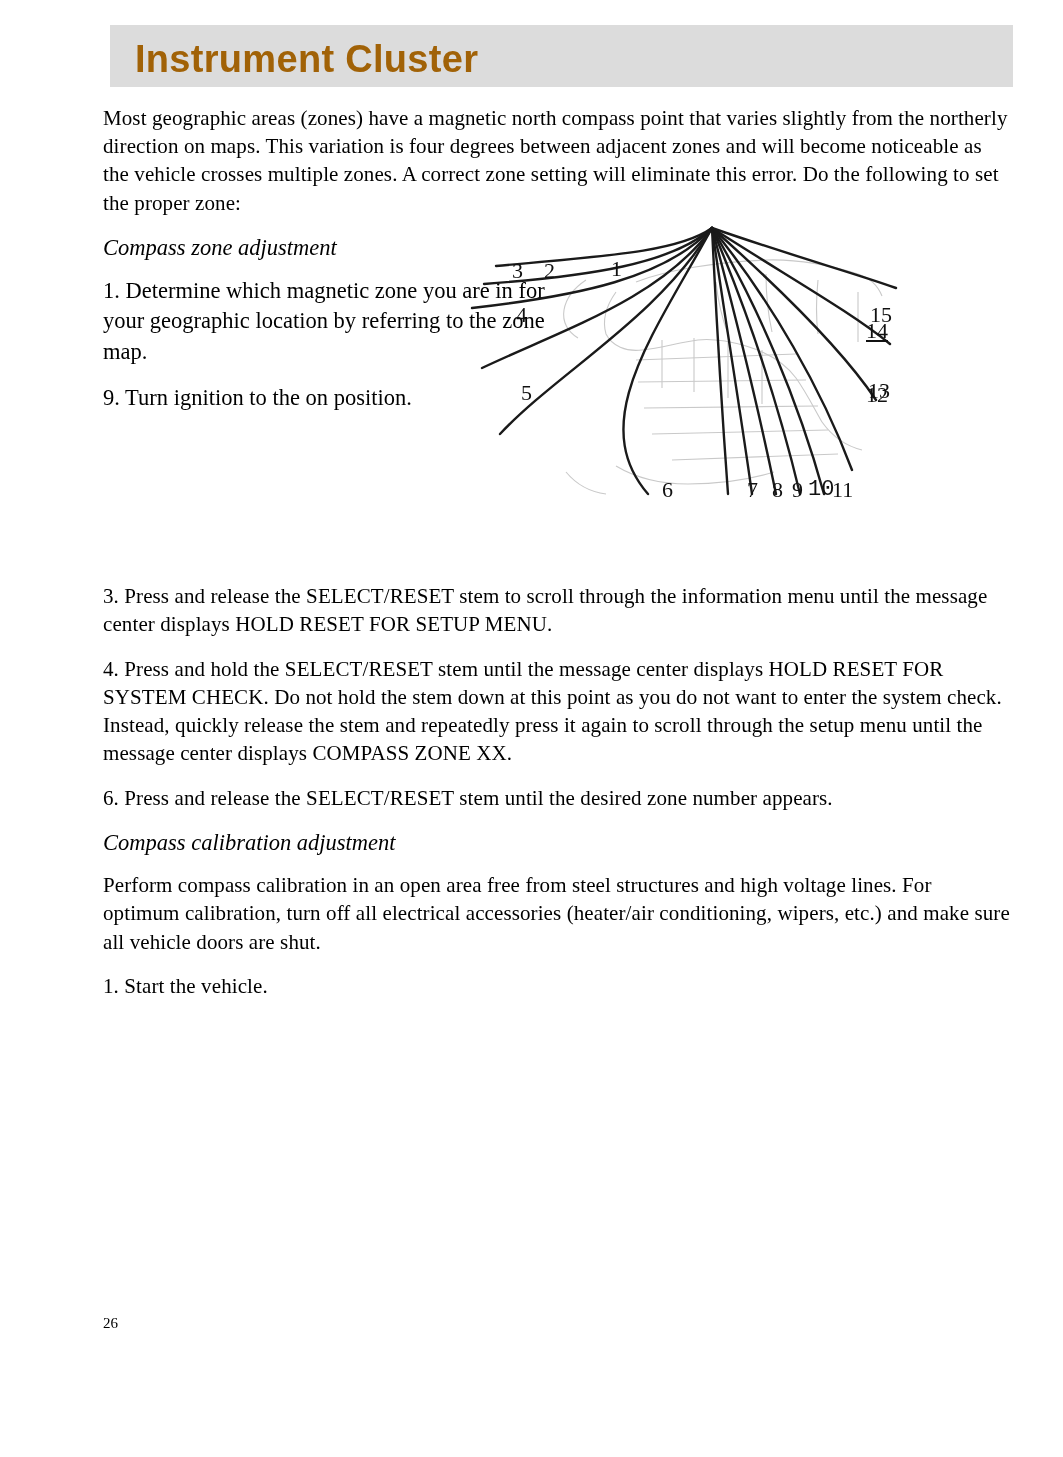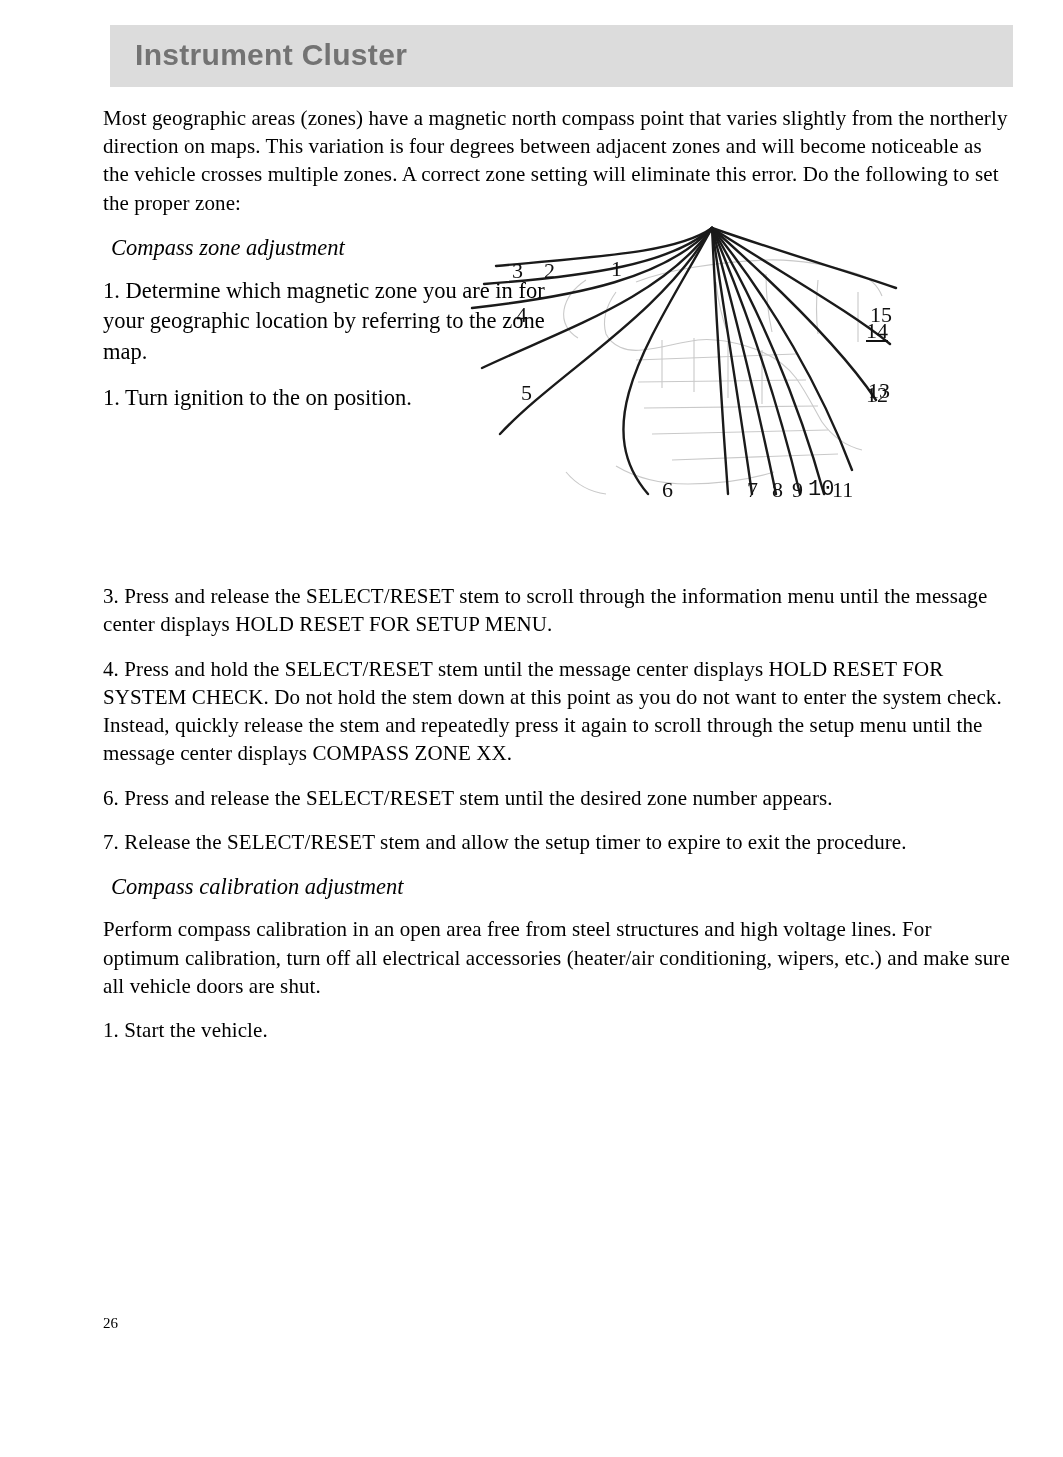--- a/index.html
+++ b/index.html
@@ -24,42 +24,42 @@
     width: 903px;
     height: 62px;
     background: #dcdcdc;
   }
   .header-title {
     position: absolute;
     left: 135px;
     top: 38px;
     font-family: "Liberation Sans", sans-serif;
     font-weight: bold;
-    font-size: 30px;
+    font-size: 38px;
     letter-spacing: 0.3px;
-    color: #737373;
+    color: #a16207;
   }
 
   
   .content {
     position: absolute;
     left: 103px;
     top: 104px;
     width: 908px;
   }
 
   p.para {
     margin: 0 0 16px 0;
     font-size: 21px;
     line-height: 1.345;
     text-align: left;
     letter-spacing: 0.1px;
   }
   .sub-italic {
-    margin: 0 0 14px 8px;
+    margin: 0 0 14px 0;
     font-size: 22.5px;
     font-style: italic;
     line-height: 1.3;
   }
 
   
   .figblock {
     position: relative;
     min-height: 300px;
     margin-bottom: 6px;
@@ -105,28 +105,27 @@
 
 <div class="content">
 
   <p class="para">Most geographic areas (zones) have a magnetic north compass point that varies slightly from the northerly direction on maps. This variation is four degrees between adjacent zones and will become noticeable as the vehicle crosses multiple zones. A correct zone setting will eliminate this error. Do the following to set the proper zone:</p>
 
   <div class="sub-italic">Compass zone adjustment</div>
 
   <div class="figblock">
     <div class="leftcol">
       <p>1. Determine which magnetic zone you are in for your geographic location by referring to the zone map.</p>
-      <p>1. Turn ignition to the on position.</p>
+      <p>9. Turn ignition to the on position.</p>
     </div>
   </div>
 
   <p class="para">3. Press and release the SELECT/RESET stem to scroll through the information menu until the message center displays HOLD RESET FOR SETUP MENU.</p>
   <p class="para">4. Press and hold the SELECT/RESET stem until the message center displays HOLD RESET FOR SYSTEM CHECK. Do not hold the stem down at this point as you do not want to enter the system check. Instead, quickly release the stem and repeatedly press it again to scroll through the setup menu until the message center displays COMPASS ZONE XX.</p>
   <p class="para">6. Press and release the SELECT/RESET stem until the desired zone number appears.</p>
-  <p class="para">7. Release the SELECT/RESET stem and allow the setup timer to expire to exit the procedure.</p>
 
   <div class="sub-italic">Compass calibration adjustment</div>
 
   <p class="para">Perform compass calibration in an open area free from steel structures and high voltage lines. For optimum calibration, turn off all electrical accessories (heater/air conditioning, wipers, etc.) and make sure all vehicle doors are shut.</p>
   <p class="para">1. Start the vehicle.</p>
 </div>
 
 <div class="figure">
   <svg width="444" height="300" viewBox="0 0 444 300">
 

